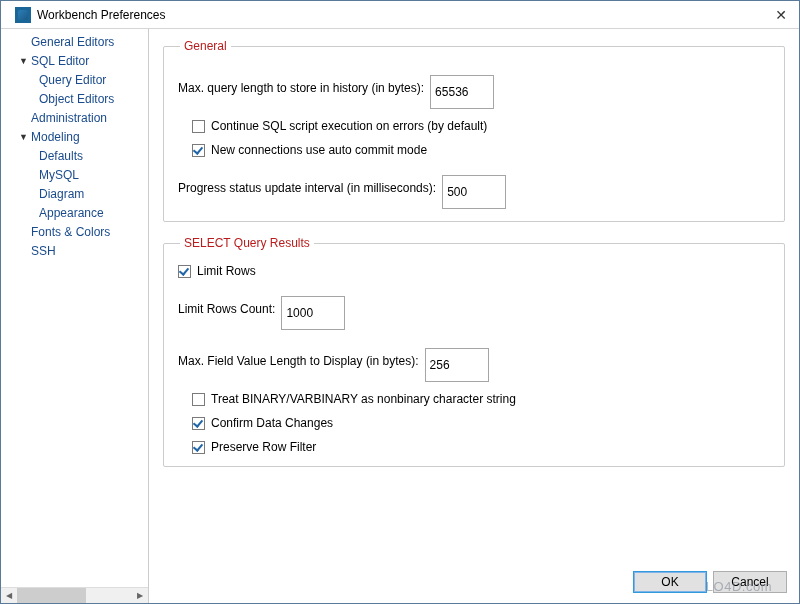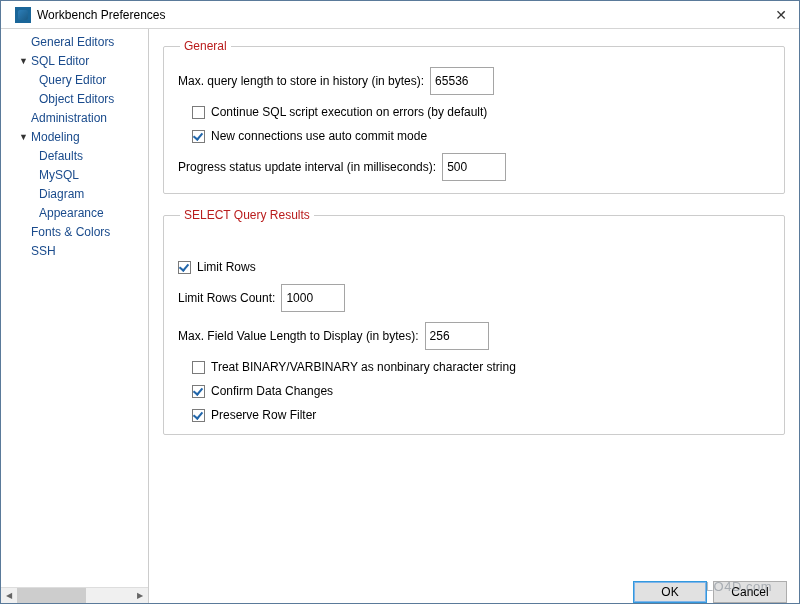--- a/index.html
+++ b/index.html
@@ -146,24 +146,25 @@
       display: flex;
       align-items: center;
       margin-bottom: 10px;
       font-size: 12px;
       color: #000;
     }
     .row:last-child { margin-bottom: 0; }
     .row label { margin-right: 6px; }
     input[type="text"] {
       border: 1px solid #a5a5a5;
-      height: 28px;
+      height: 34px;
       padding: 0 4px;
       font-size: 12px;
       width: 64px;
+      margin-top: 8px;
     }
     .checkbox-row {
       display: flex;
       align-items: center;
       margin-bottom: 10px;
       margin-left: 14px;
       font-size: 12px;
     }
     .checkbox-row:last-child { margin-bottom: 0; }
     .cb {
@@ -185,21 +186,21 @@
       top: 0px;
       width: 4px;
       height: 7px;
       border: solid #2266aa;
       border-width: 0 2px 2px 0;
       transform: rotate(40deg);
     }
     .footer {
       position: absolute;
       right: 12px;
-      bottom: 0;
+      bottom: 10px;
       display: flex;
       gap: 6px;
     }
     .btn {
       width: 74px;
       height: 22px;
       border: 1px solid #adadad;
       background: #e1e1e1;
       font-size: 12px;
       display: flex;
@@ -306,21 +307,21 @@
           <span>New connections use auto commit mode</span>
         </div>
         <div class="row" style="margin-top:4px;">
           <label>Progress status update interval (in milliseconds):</label>
           <input type="text" value="500" style="">
         </div>
       </fieldset>
 
       <fieldset>
         <legend>SELECT Query Results</legend>
-        <div class="checkbox-row" style="margin-left:0;margin-top:24px;">
+        <div class="checkbox-row" style="margin-left:0;">
           <span class="cb checked"></span>
           <span>Limit Rows</span>
         </div>
         <div class="row">
           <label>Limit Rows Count:</label>
           <input type="text" value="1000" style="">
         </div>
         <div class="row">
           <label>Max. Field Value Length to Display (in bytes):</label>
           <input type="text" value="256" style="">

